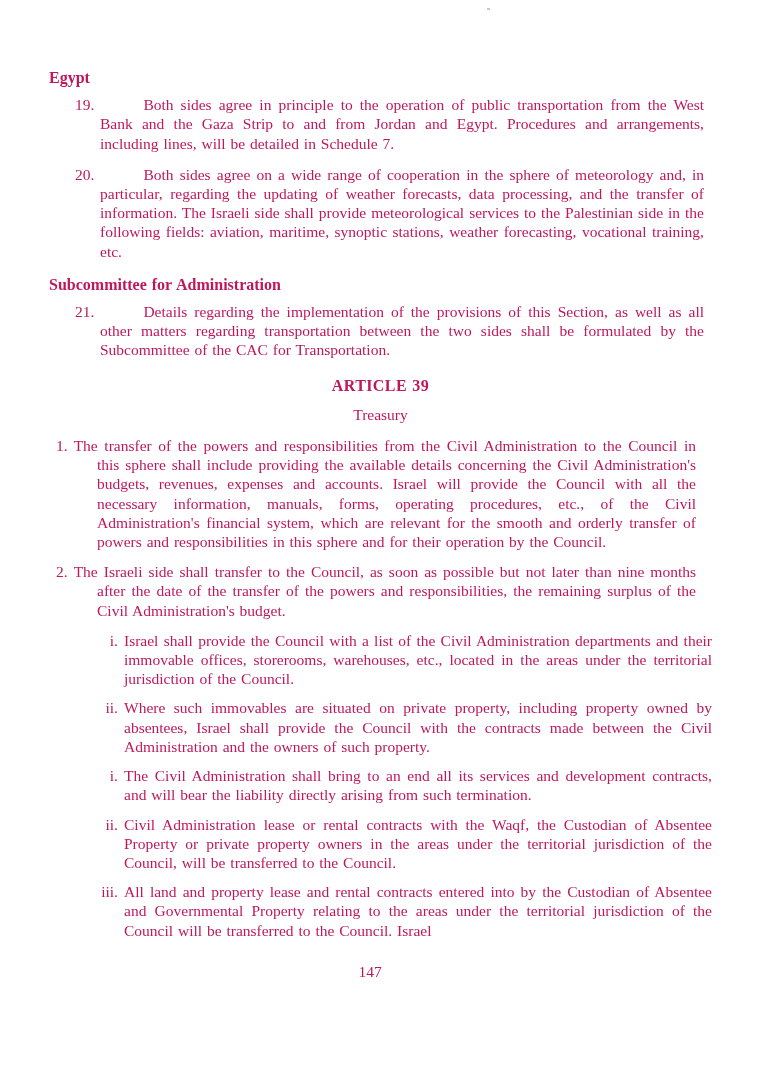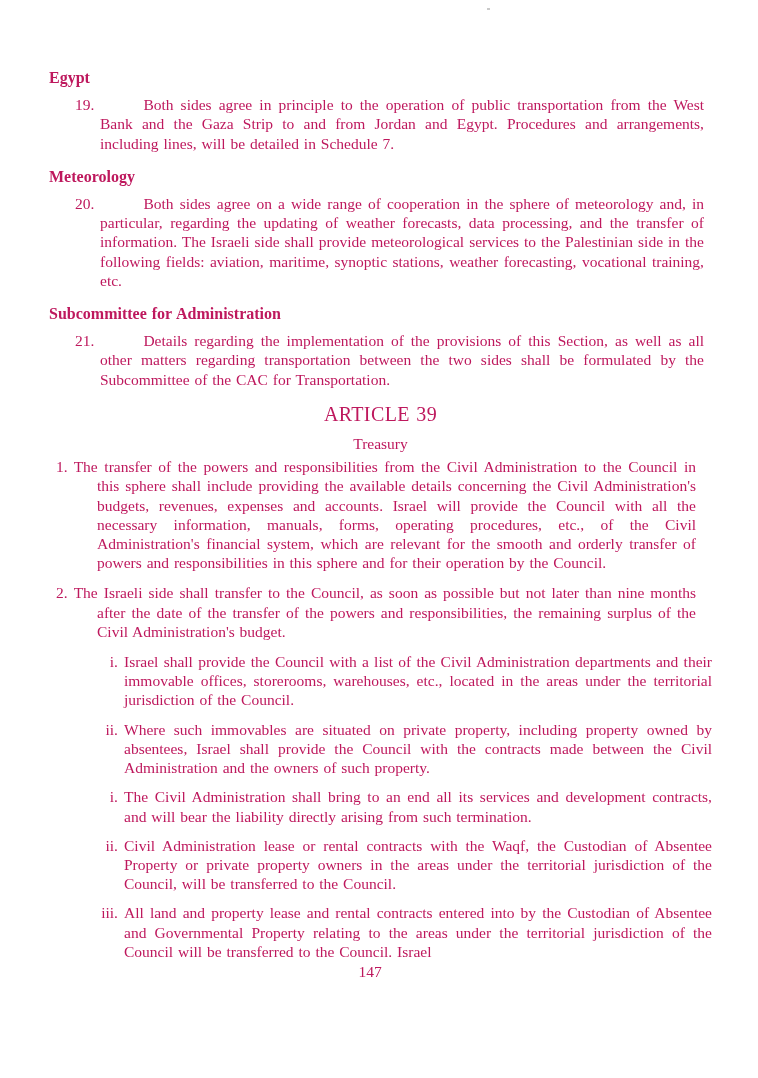--- a/index.html
+++ b/index.html
@@ -32,28 +32,28 @@
   
   .np {
     margin: 0 8px 12px 51px;
     text-indent: -25px;
     text-align: justify;
   }
   .np .num { padding-right: 49px; }
   
   .article-heading {
     text-align: center;
-    font-weight: normal;
-    font-size: 20px;
+    font-weight: bold;
+    font-size: 16px;
     letter-spacing: 0.4px;
     margin: 16px 0 10px 0;
   }
   .article-subheading {
     text-align: center;
-    margin: 0 0 4px 0;
+    margin: 0 0 12px 0;
   }
   
   .ap {
     margin: 0 16px 11px 48px;
     text-indent: -41px;
     text-align: justify;
   }
   .ap .num { padding-right: 6px; }
   
   .si {
@@ -81,21 +81,20 @@
 </head>
 <body>
 
 <div class="page">
   <span class="scan-speck"></span>
 
   <div class="heading first">Egypt</div>
 
   <p class="np"><span class="num">19.</span><span>Both sides agree in principle to the operation of public transportation from the West Bank and the Gaza Strip to and from Jordan and Egypt. Procedures and arrangements, including lines, will be detailed in Schedule 7.</span></p>
 
-  <div class="heading">Meteorology</div>
 
   <p class="np"><span class="num">20.</span><span>Both sides agree on a wide range of cooperation in the sphere of meteorology and, in particular, regarding the updating of weather forecasts, data processing, and the transfer of information. The Israeli side shall provide meteorological services to the Palestinian side in the following fields: aviation, maritime, synoptic stations, weather forecasting, vocational training, etc.</span></p>
 
   <div class="heading">Subcommittee for Administration</div>
 
   <p class="np"><span class="num">21.</span><span>Details regarding the implementation of the provisions of this Section, as well as all other matters regarding transportation between the two sides shall be formulated by the Subcommittee of the CAC for Transportation.</span></p>
 
   <div class="article-heading">ARTICLE 39</div>
 
   <div class="article-subheading">Treasury</div>

